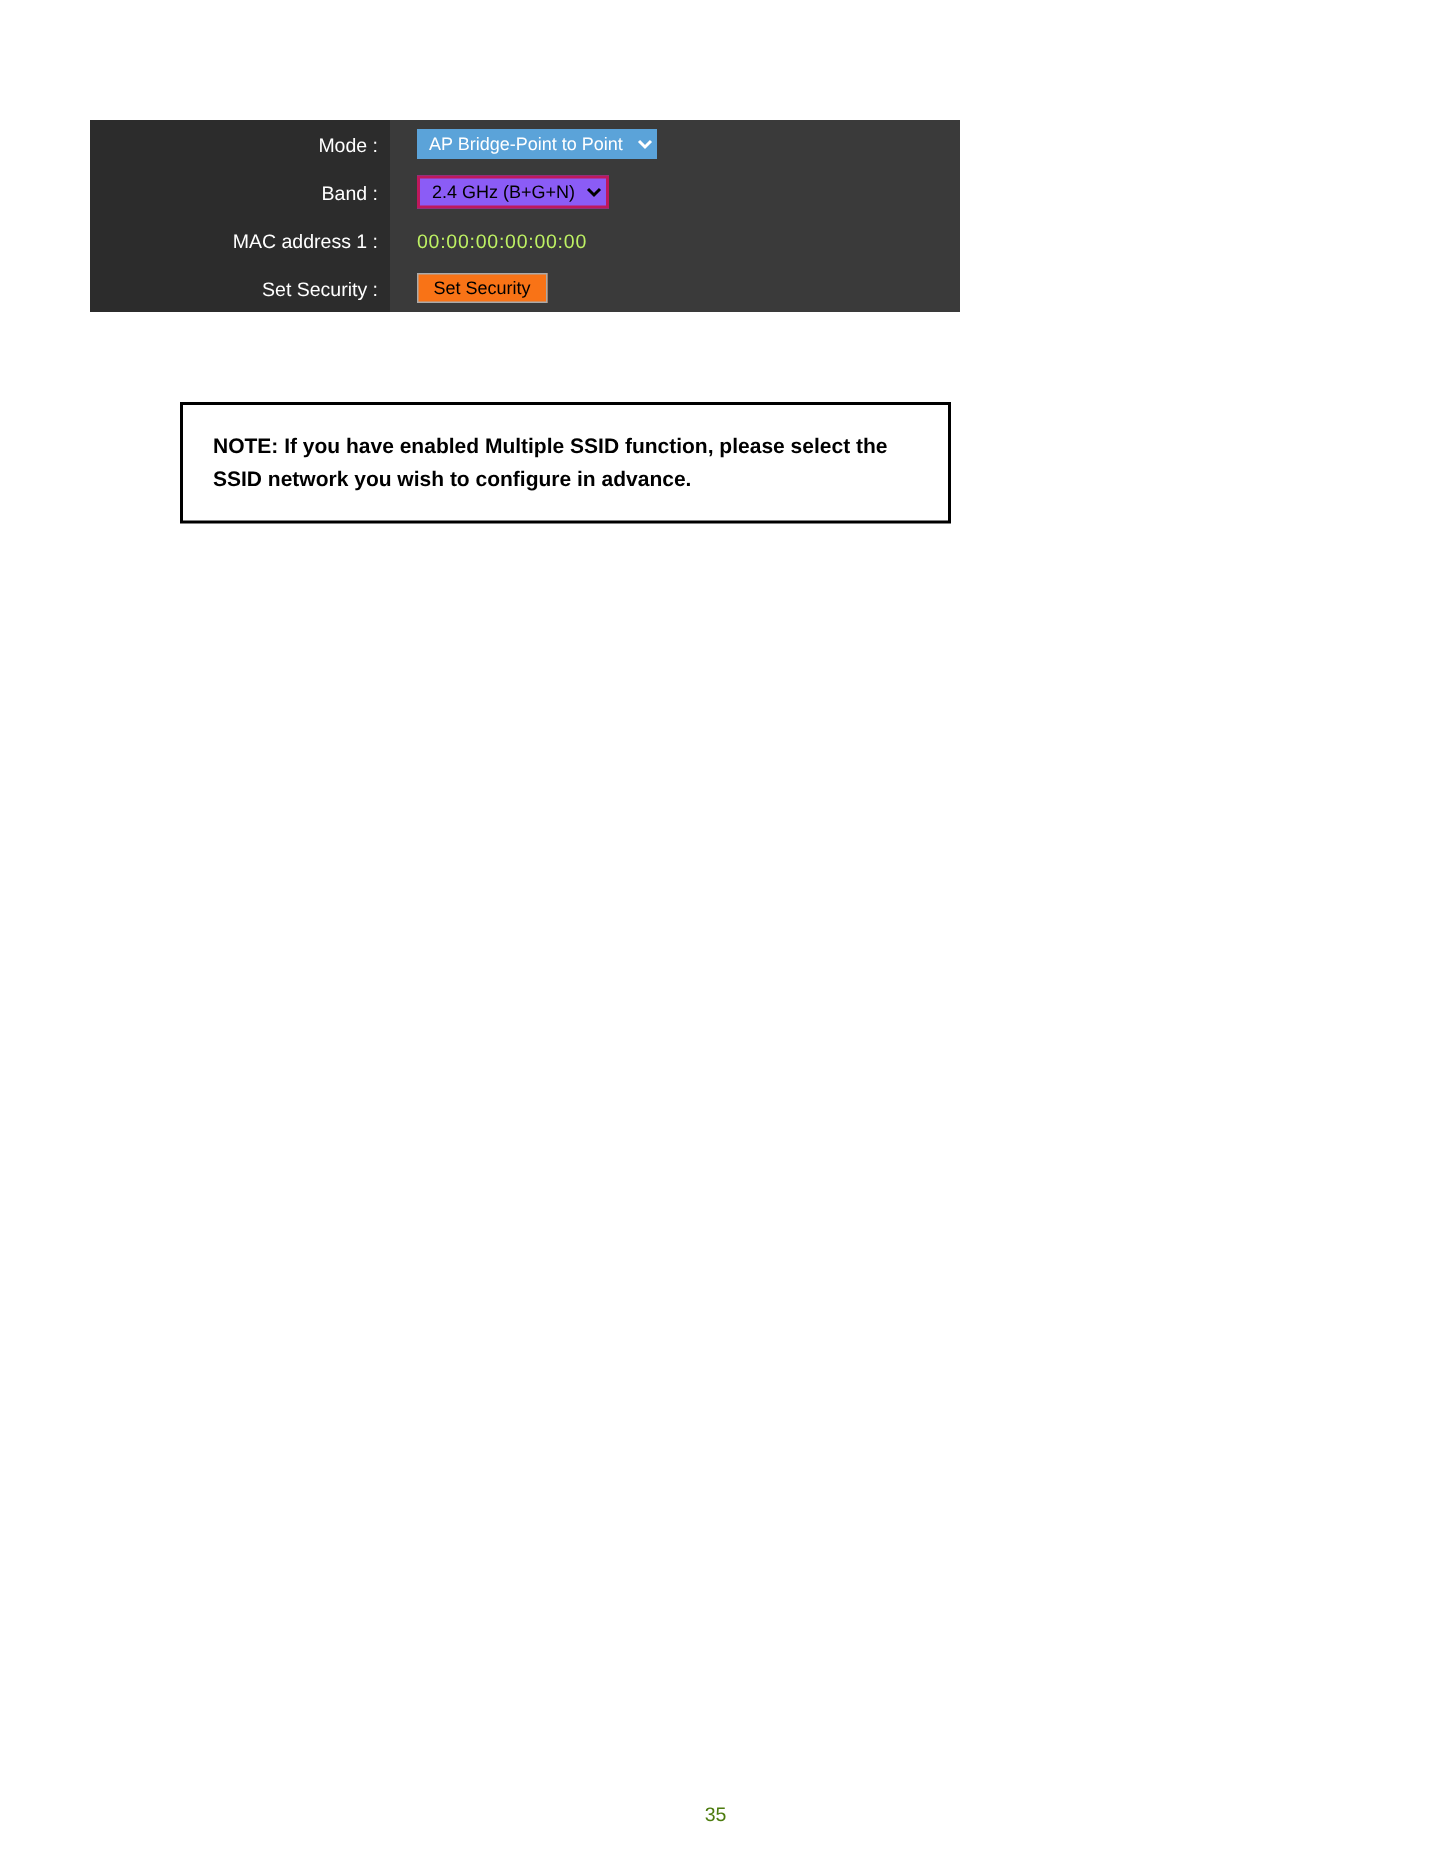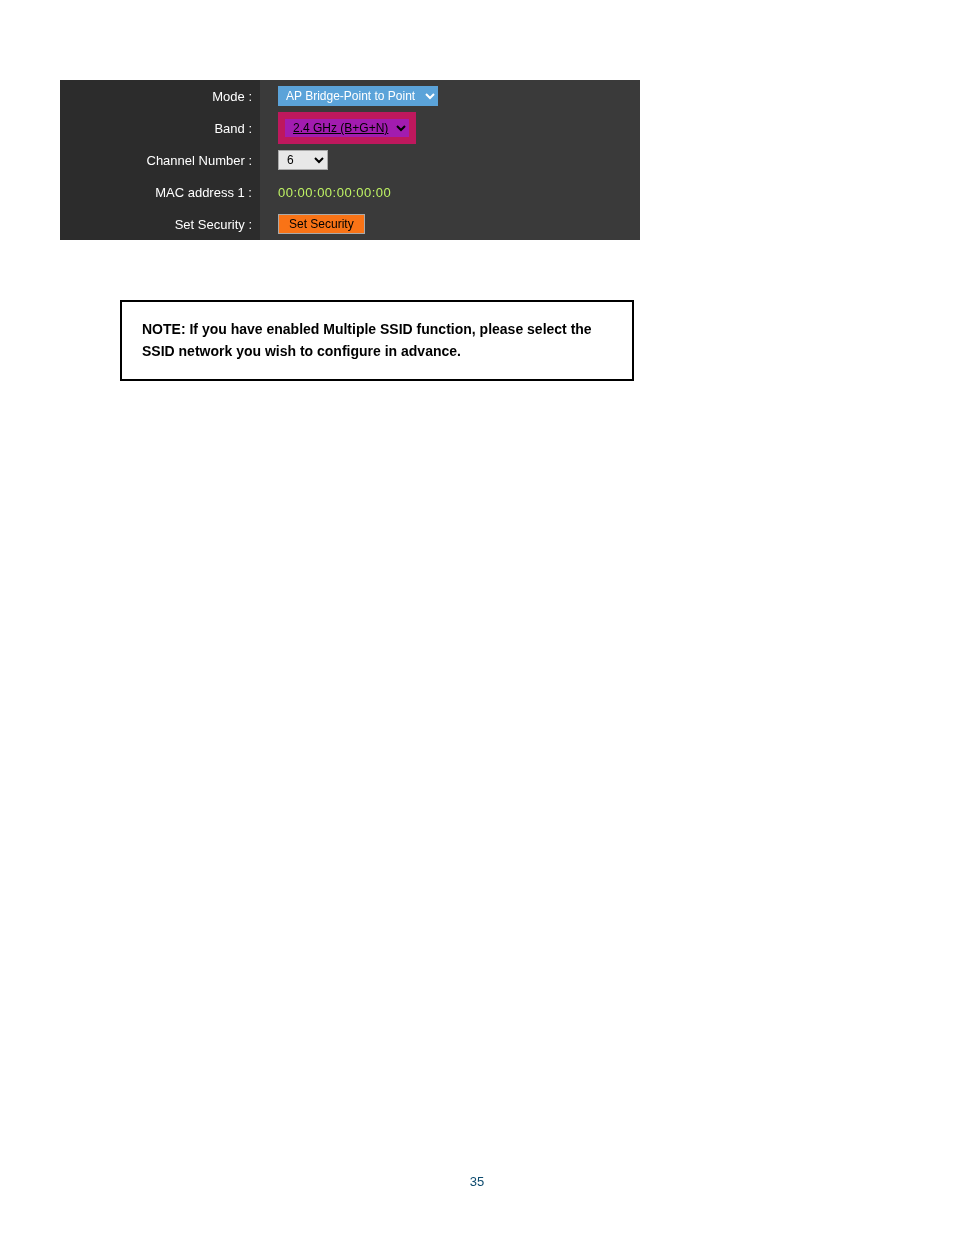--- a/index.html
+++ b/index.html
@@ -54,28 +54,27 @@
       background: #5ba3d9;
       color: #fff;
       border: none;
       padding: 2px 4px;
       font-size: 12px;
       min-width: 160px;
       cursor: pointer;
     }
 
     .band-select {
-      background: #a21caf;
-      color: #000;
-      border: 7px solid #be185d;
+      background: #8b5cf6;
+      color: #000;
+      border: 2px solid #be185d;
       padding: 1px 4px;
       font-size: 12px;
       min-width: 120px;
       cursor: pointer;
-      text-decoration: underline;
     }
 
     .channel-select {
       background: #e8e8e8;
       color: #000;
       border: 1px solid #aaa;
       padding: 1px 4px;
       font-size: 12px;
       width: 50px;
       cursor: pointer;
@@ -142,25 +141,25 @@
 
     .note-text {
       font-size: 14px;
       font-weight: bold;
       line-height: 1.6;
     }
 
     
     .page-number {
       position: absolute;
-      bottom: 46px;
+      bottom: 18px;
       left: 50%;
       transform: translateX(-50%);
       font-size: 13px;
-      color: #0c4a6e;
+      color: #4d7c0f;
     }
   </style>
 </head>
 <body>
 
 <div class="page-container">
 
   <table class="settings-table">
     <tbody>
 
@@ -175,28 +174,20 @@
 
       <tr>
         <td class="label-cell">Band :</td>
         <td class="value-cell">
           <select class="band-select">
             <option>2.4 GHz (B+G+N)</option>
           </select>
         </td>
       </tr>
 
-      <tr>
-        <td class="label-cell">Channel Number :</td>
-        <td class="value-cell">
-          <select class="channel-select">
-            <option>6</option>
-          </select>
-        </td>
-      </tr>
 
       <tr>
         <td class="label-cell">MAC address 1 :</td>
         <td class="value-cell">
           <span class="mac-text">00:00:00:00:00:00</span>
         </td>
       </tr>
 
       <tr>
         <td class="label-cell">Set Security :</td>

